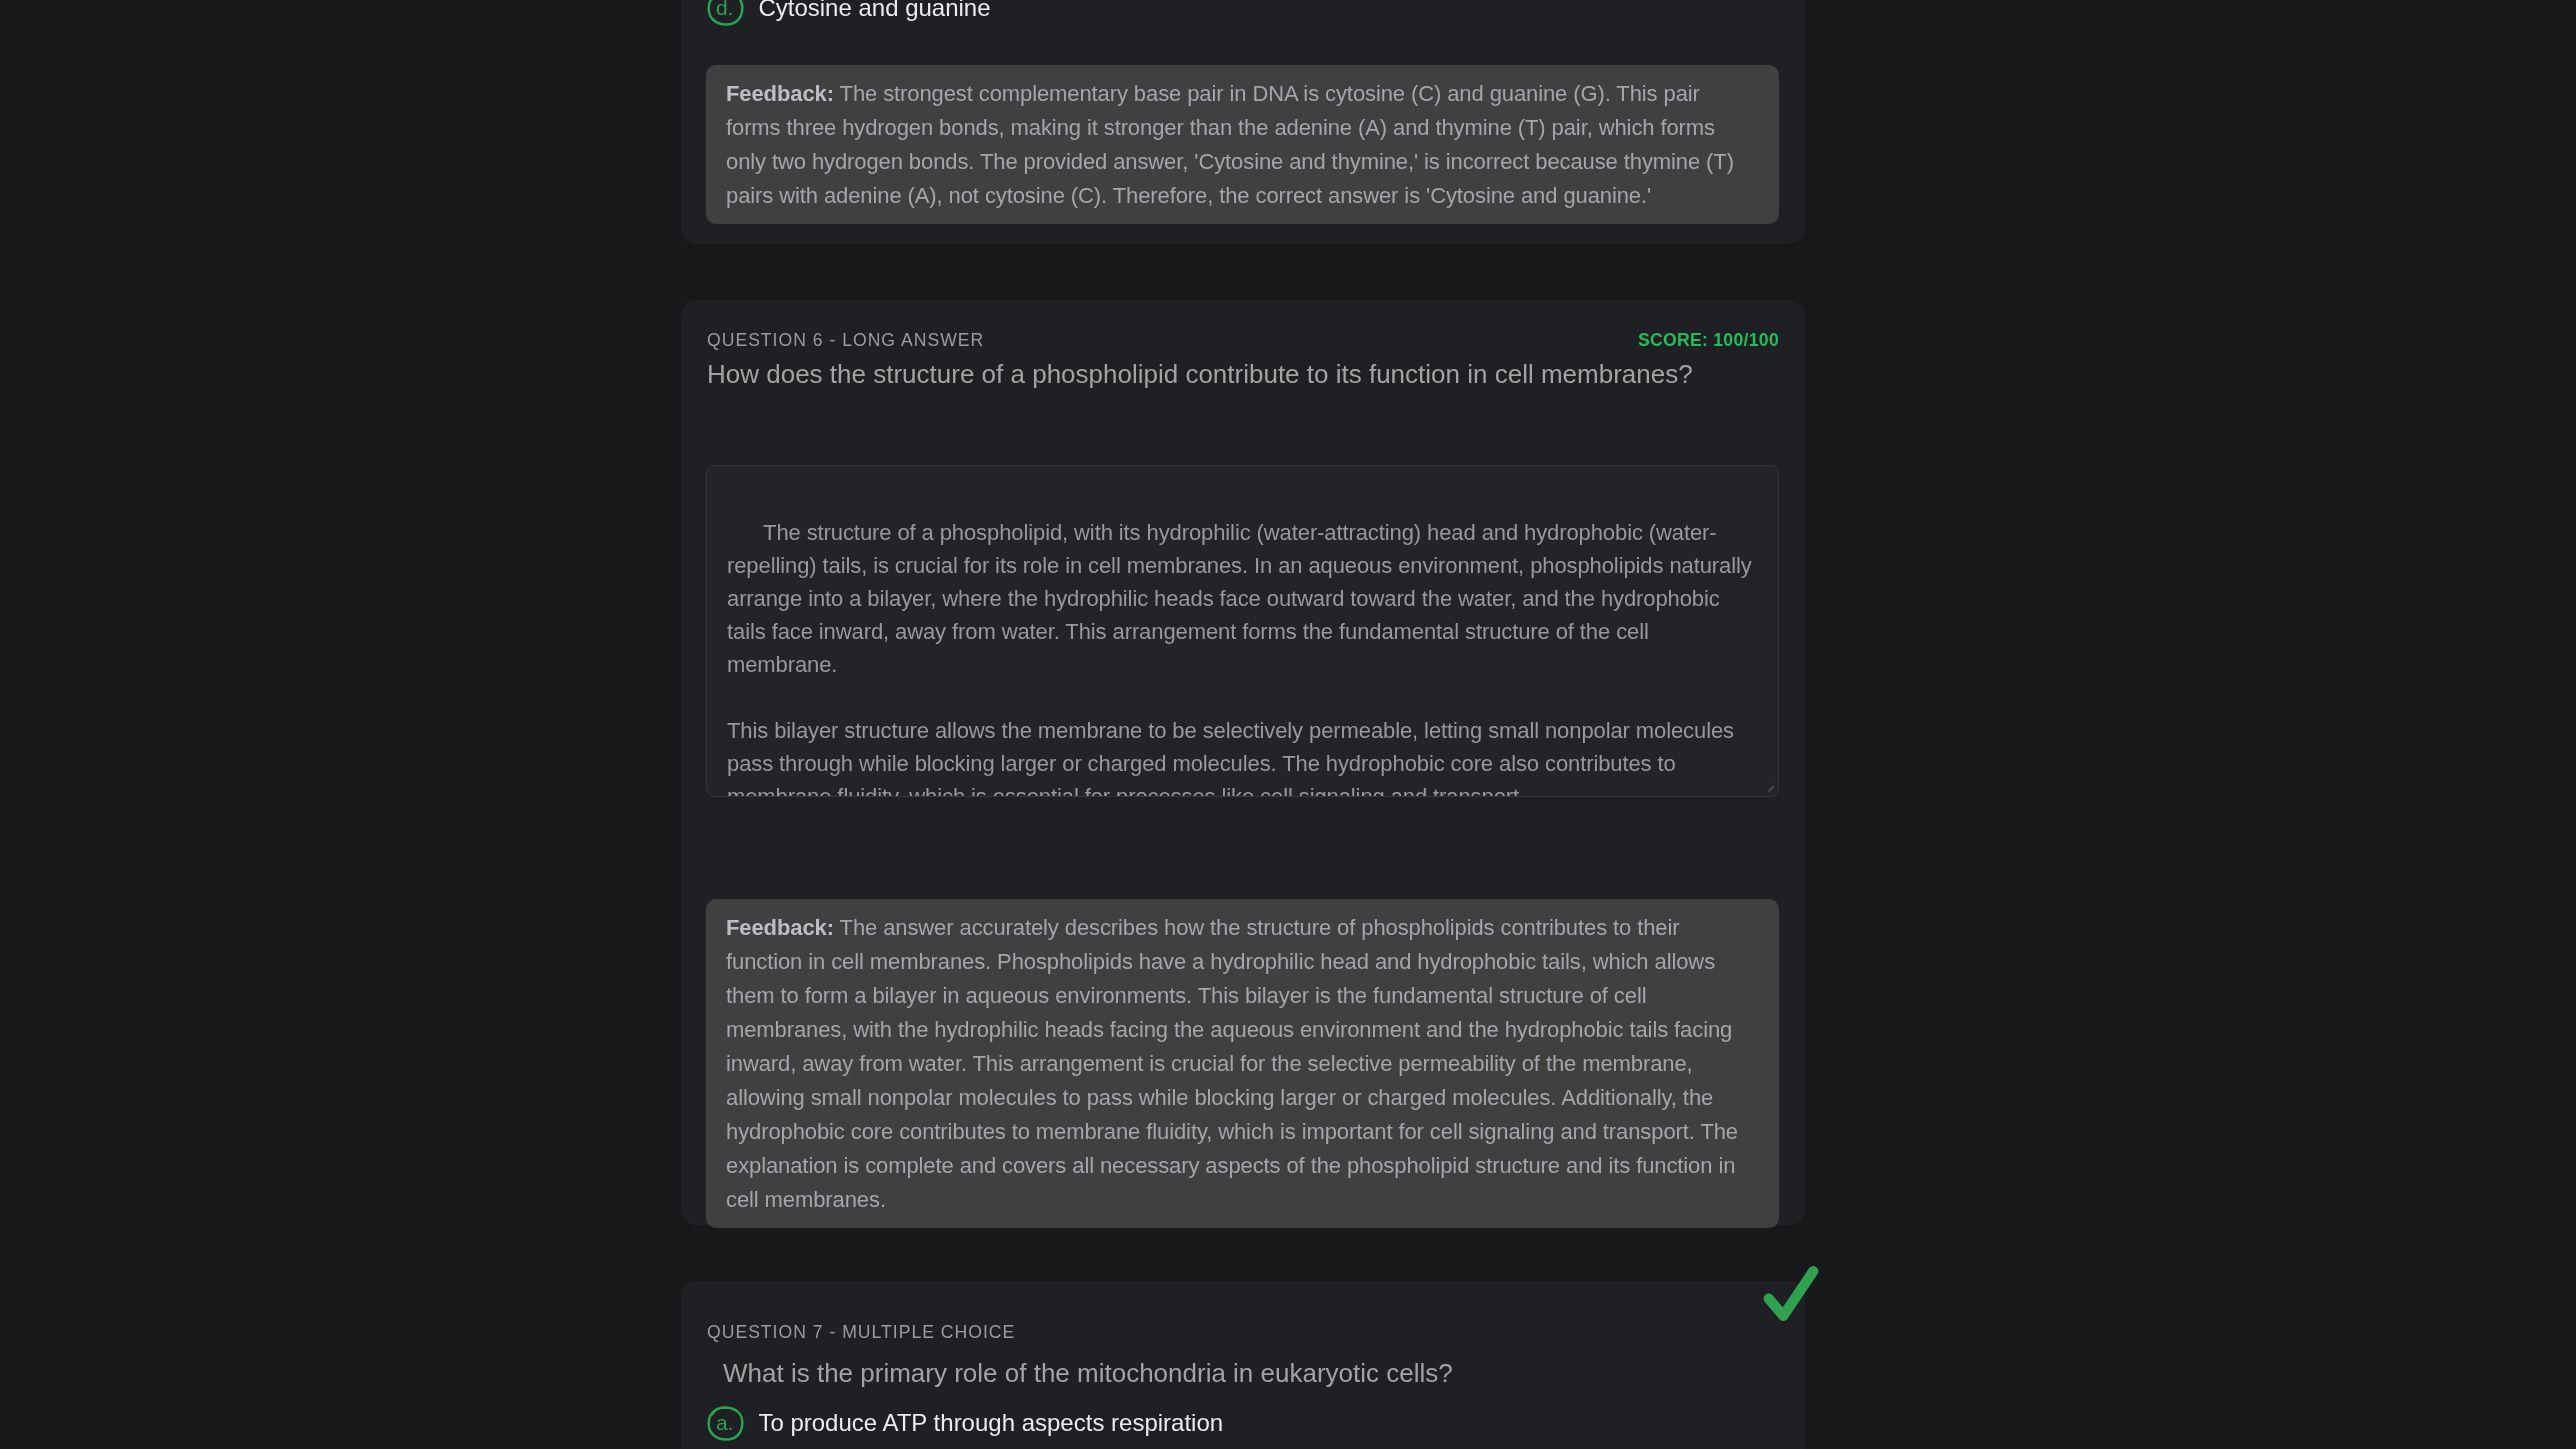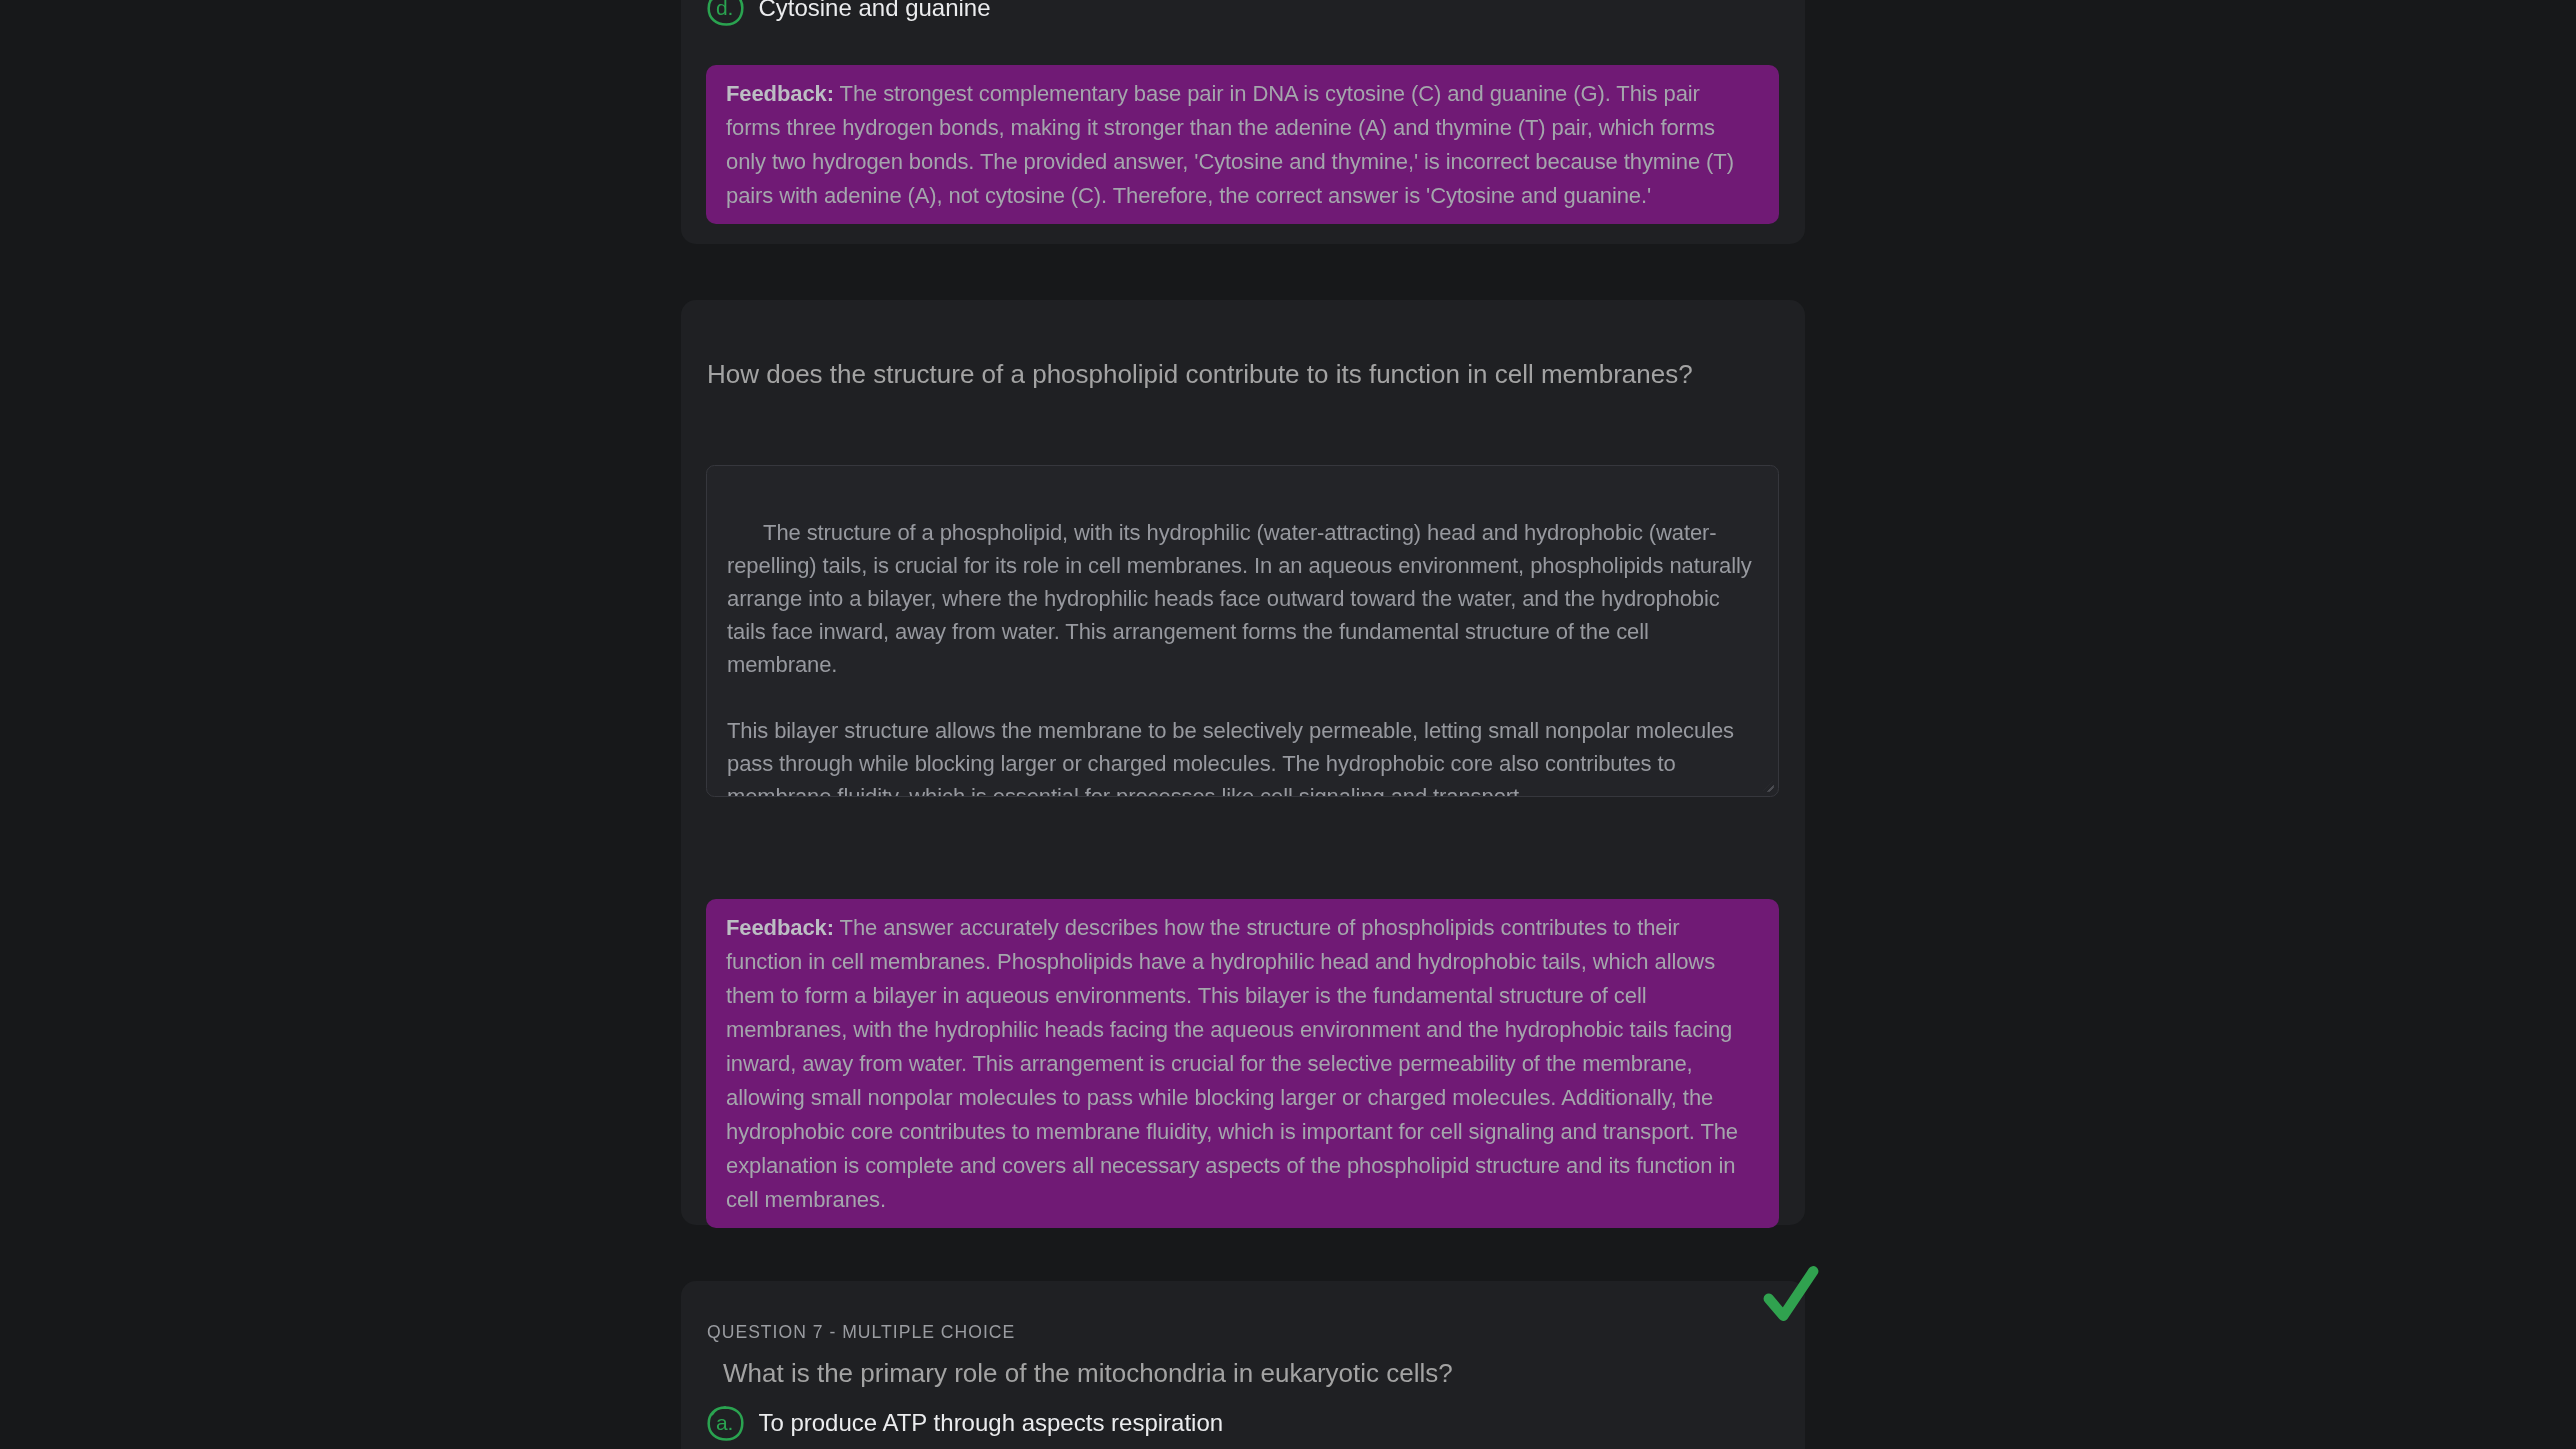--- a/index.html
+++ b/index.html
@@ -16,21 +16,21 @@
   .q-score{font-size:17.6px;font-weight:700;color:#24bc5c;letter-spacing:0.3px;}
   .q-title{color:#a3a3a3;font-size:26px;line-height:39px;font-weight:400;}
 
   .option-row{display:flex;align-items:center;gap:13.4px;height:40px;}
   .option-marker{position:relative;width:39px;height:37px;flex:0 0 auto;}
   .option-marker svg{position:absolute;inset:0;}
   .option-letter{position:absolute;inset:0;display:flex;align-items:center;justify-content:center;
                  color:#2aa350;font-size:21px;padding-right:1.7px;}
   .option-text{color:#ebecee;font-size:24px;}
 
-  .feedback-box{left:706px;width:1073px;background:#701a75;border-radius:10px;
+  .feedback-box{left:706px;width:1073px;background:#404040;border-radius:10px;
                 padding:11.7px 20px;box-sizing:border-box;
                 font-size:22px;line-height:34px;color:#a4a6ac;letter-spacing:-0.1px;}
   .feedback-label{font-weight:700;color:#bcbec3;}
 
   .answer-area{left:706px;width:1073px;background:#232428;border:0.8px solid #36373d;border-radius:8.4px;
                padding:17px 20px;box-sizing:border-box;
                font-size:22px;line-height:33px;color:#97999f;letter-spacing:-0.1px;
                white-space:pre-wrap;overflow:hidden;}
   .resize-handle{position:absolute;right:4.2px;bottom:4.2px;width:11px;height:11px;
                  background:repeating-linear-gradient(-45deg,transparent 0 3.4px,#55565c 3.4px 5px);
@@ -52,20 +52,24 @@
         <span class="option-letter">d.</span>
       </span>
       <span class="option-text">Cytosine and guanine</span>
     </div>
     <div class="abs feedback-box" style="left:25px;top:119px;">
       <span class="feedback-label">Feedback:</span><span> The strongest complementary base pair in DNA is cytosine (C) and guanine (G). This pair forms three hydrogen bonds, making it stronger than the adenine (A) and thymine (T) pair, which forms only two hydrogen bonds. The provided answer, 'Cytosine and thymine,' is incorrect because thymine (T) pairs with adenine (A), not cytosine (C). Therefore, the correct answer is 'Cytosine and guanine.'</span>
     </div>
   </section>
 
   <section class="card" id="card-q6">
+    <div class="abs q-header-row" style="left:26px;top:30px;width:1072px;">
+      <span class="q-header">QUESTION 6 - LONG ANSWER</span>
+      <span class="q-score">SCORE: 100/100</span>
+    </div>
     <h2 class="abs q-title" style="left:26px;top:55px;width:1023px;margin:0;">How does the structure of a phospholipid contribute to its function in cell membranes?</h2>
     <div class="abs answer-area" style="left:25px;top:165px;height:332px;">
       <span>The structure of a phospholipid, with its hydrophilic (water-attracting) head and hydrophobic (water-repelling) tails, is crucial for its role in cell membranes. In an aqueous environment, phospholipids naturally arrange into a bilayer, where the hydrophilic heads face outward toward the water, and the hydrophobic tails face inward, away from water. This arrangement forms the fundamental structure of the cell membrane.
 
 This bilayer structure allows the membrane to be selectively permeable, letting small nonpolar molecules pass through while blocking larger or charged molecules. The hydrophobic core also contributes to membrane fluidity, which is essential for processes like cell signaling and transport.</span>
       <span class="resize-handle"></span>
     </div>
     <div class="abs feedback-box" style="left:25px;top:599px;">
       <span class="feedback-label">Feedback:</span><span> The answer accurately describes how the structure of phospholipids contributes to their function in cell membranes. Phospholipids have a hydrophilic head and hydrophobic tails, which allows them to form a bilayer in aqueous environments. This bilayer is the fundamental structure of cell membranes, with the hydrophilic heads facing the aqueous environment and the hydrophobic tails facing inward, away from water. This arrangement is crucial for the selective permeability of the membrane, allowing small nonpolar molecules to pass while blocking larger or charged molecules. Additionally, the hydrophobic core contributes to membrane fluidity, which is important for cell signaling and transport. The explanation is complete and covers all necessary aspects of the phospholipid structure and its function in cell membranes.</span>
     </div>

